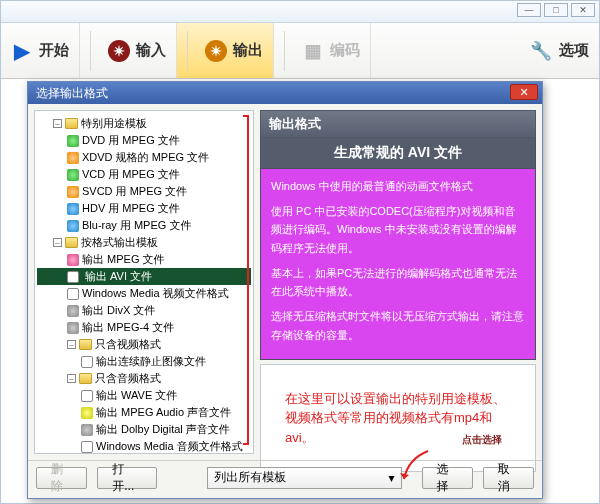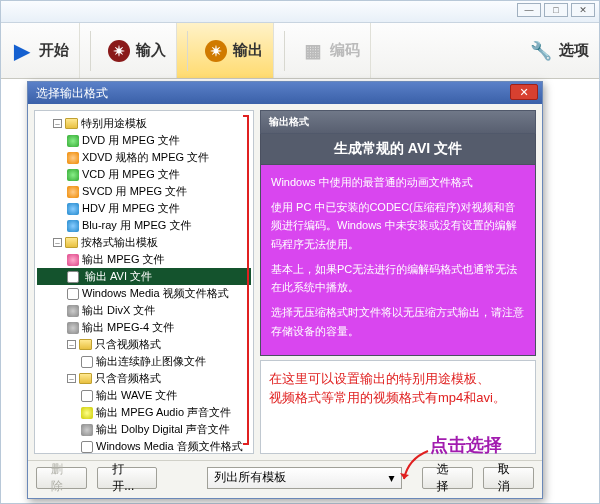--- a/index.html
+++ b/index.html
@@ -40,32 +40,32 @@
   .fic.grn { background: radial-gradient(#8e8,#3a3); }
   .fic.org { background: radial-gradient(#fc8,#e80); }
   .fic.blu { background: radial-gradient(#8cf,#28c); }
   .fic.gry { background: radial-gradient(#ccc,#888); }
   .fic.pnk { background: radial-gradient(#fac,#d48); }
   .fic.yel { background: radial-gradient(#ff8,#cc0); }
   .fic.doc { background: #fff; border: 1px solid #888; }
   .tnode.sel { background: #14532d; color: #fff; gap: 6px; }
   
   .info-pane { flex: 1; display: flex; flex-direction: column; gap: 4px; position: relative; }
-  .info-head { background: linear-gradient(#707888,#585f70); color: #fff; padding: 4px 8px; font-size: 10px; font-weight: bold; border: 1px solid #50586a; }
+  .info-head { background: linear-gradient(#707888,#585f70); color: #fff; padding: 4px 8px; font-size: 13px; font-weight: bold; border: 1px solid #50586a; }
   .info-title { background: #555c6c; color: #fff; padding: 6px 10px; font-size: 14px; font-weight: bold; border: 1px solid #4a5060; border-top: none; text-align: center; }
   .info-text { background: #d946ef; color: #fff; padding: 8px 10px; font-size: 11px; line-height: 1.7; border: 1px solid #4a5060; border-top: none; flex: 0 0 auto; }
   .info-text p { margin: 0 0 6px 0; }
-  .info-rest { flex: 1; background: #fff; border: 1px solid #c0c8d0; padding: 8px; position: relative; }
+  .info-rest { flex: 1; background: #fff; border: 1px solid #c0c8d0; padding: 24px; position: relative; }
   .anno1 { color: #e02020; font-size: 13px; line-height: 1.5; }
   
   .dlg-foot { height: 34px; border-top: 1px solid #d0d0c8; padding: 5px 8px; display: flex; align-items: center; gap: 10px; position: relative; }
   .fbtn { height: 22px; padding: 0 14px; background: linear-gradient(#fdfdfd,#e8e8e4); border: 1px solid #a0a098; border-radius: 2px; font-size: 12px; display: inline-flex; align-items: center; }
   .fbtn.dis { color: #b0b0a8; }
   .fsel { height: 22px; width: 218px; border: 1px solid #a0a098; background: linear-gradient(#fff,#eee); font-size: 12px; padding: 0 6px; display: inline-flex; align-items: center; justify-content: space-between; margin-left: 40px; }
-  .anno2 { position: absolute; right: 40px; top: -28px; color: #a21caf; font-size: 18px; font-weight: bold; }
+  .anno2 { position: absolute; right: 40px; top: -28px; color: #7f1d1d; font-size: 10px; font-weight: bold; }
   .arrow-svg { position: absolute; right: 110px; top: -12px; width: 34px; height: 36px; }
 </style>
 </head>
 <body>
 
 <div class="main-window">
   <div class="titlebar">
     <div class="win-controls">
       <div class="win-btn">—</div>
       <div class="win-btn">□</div>

